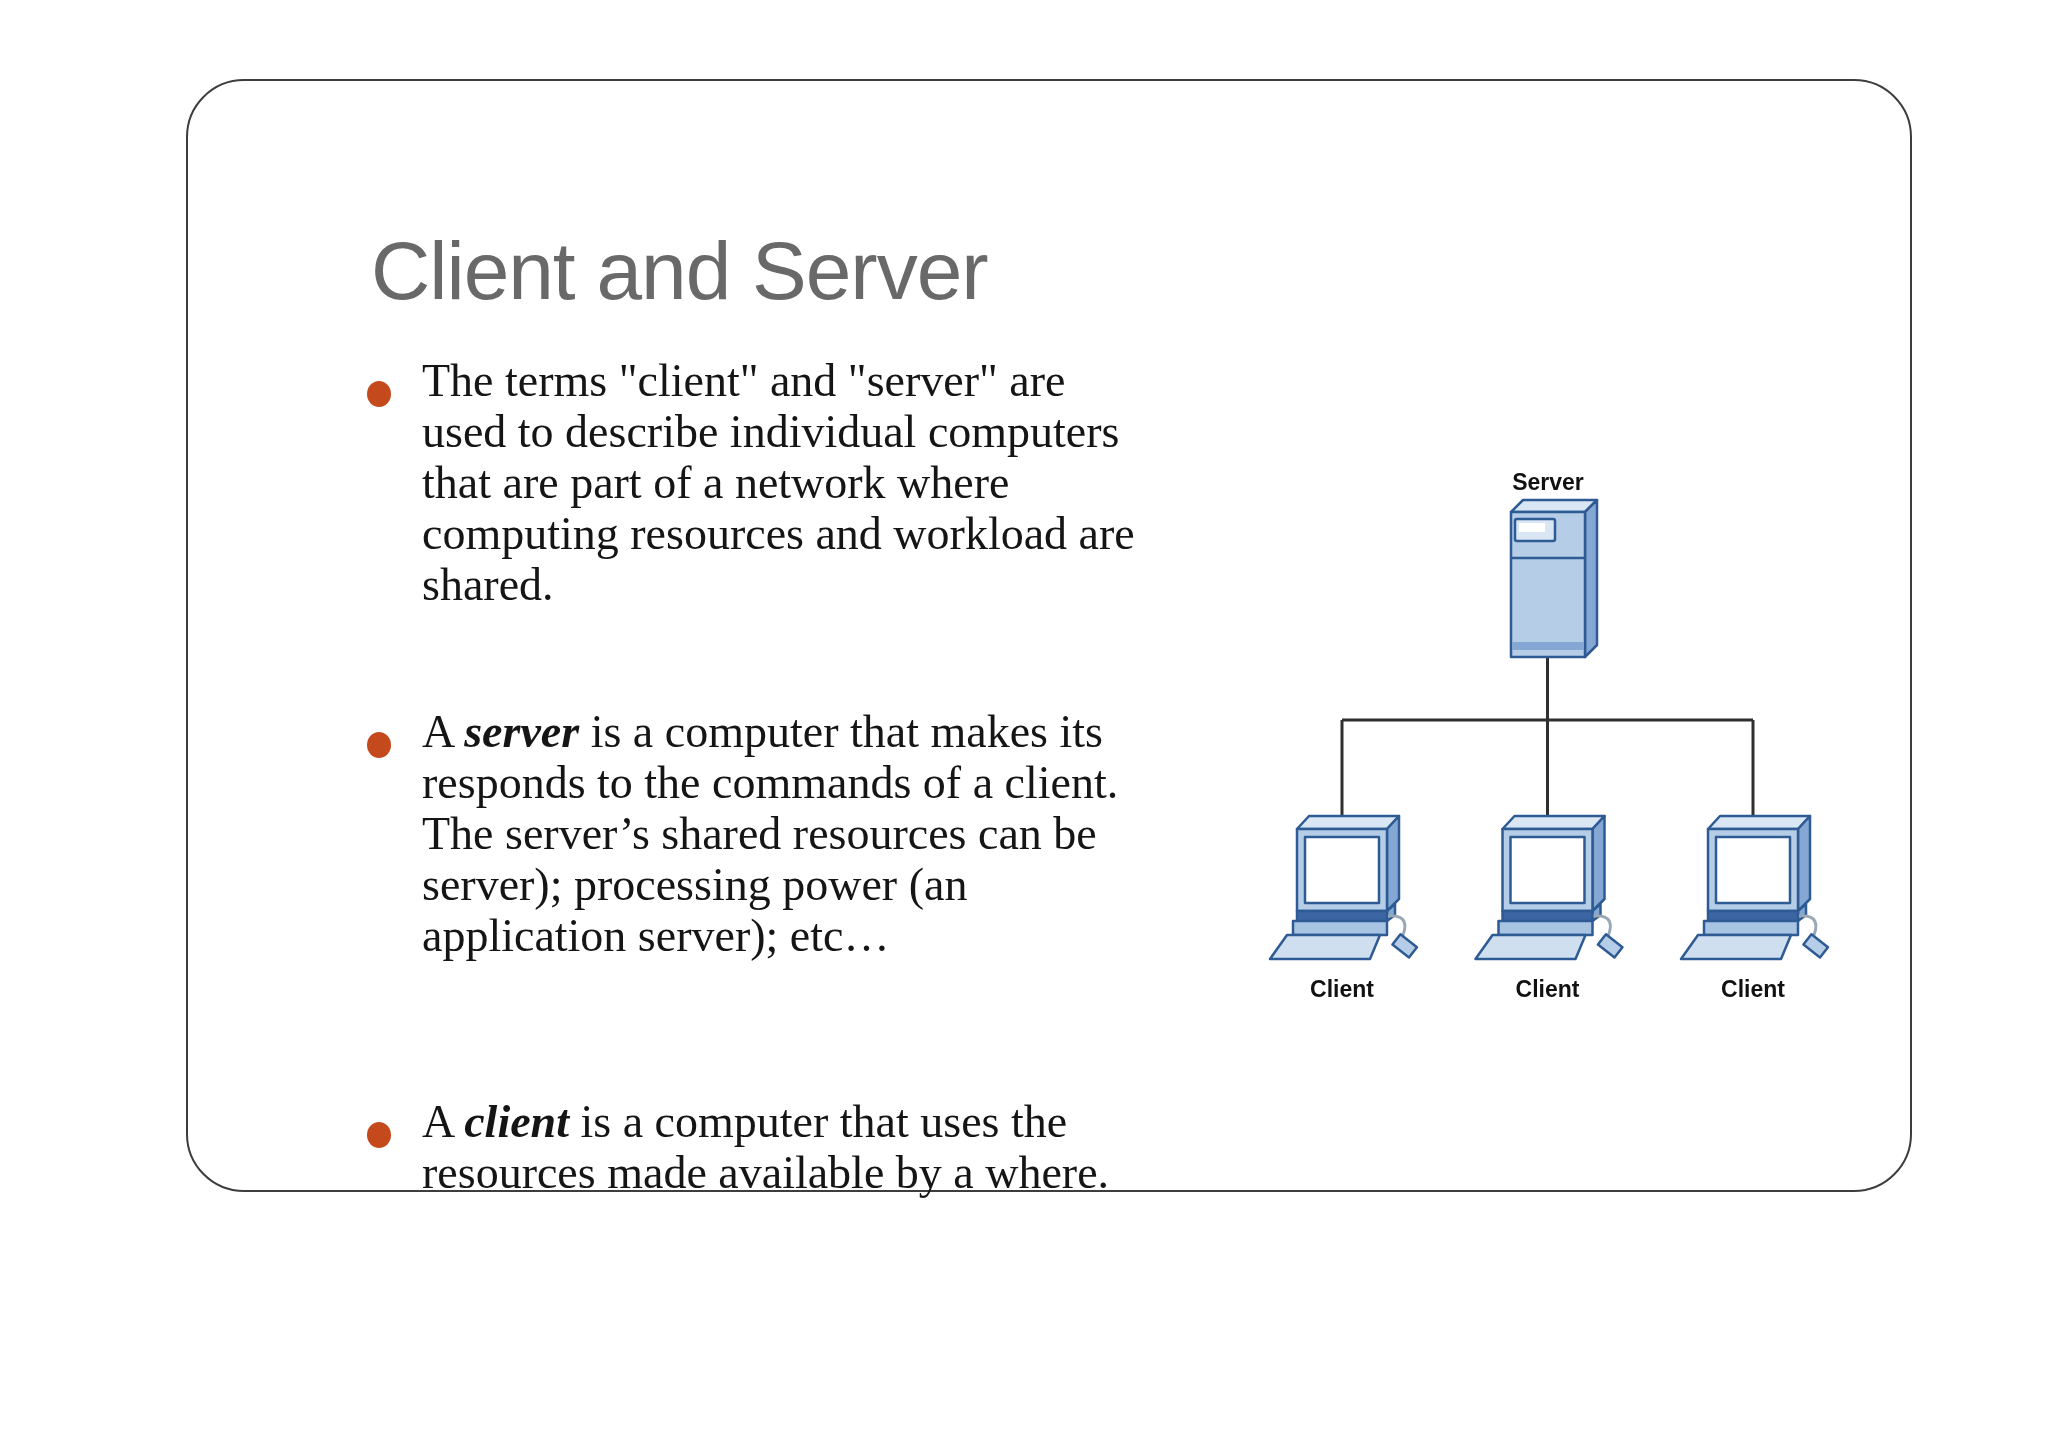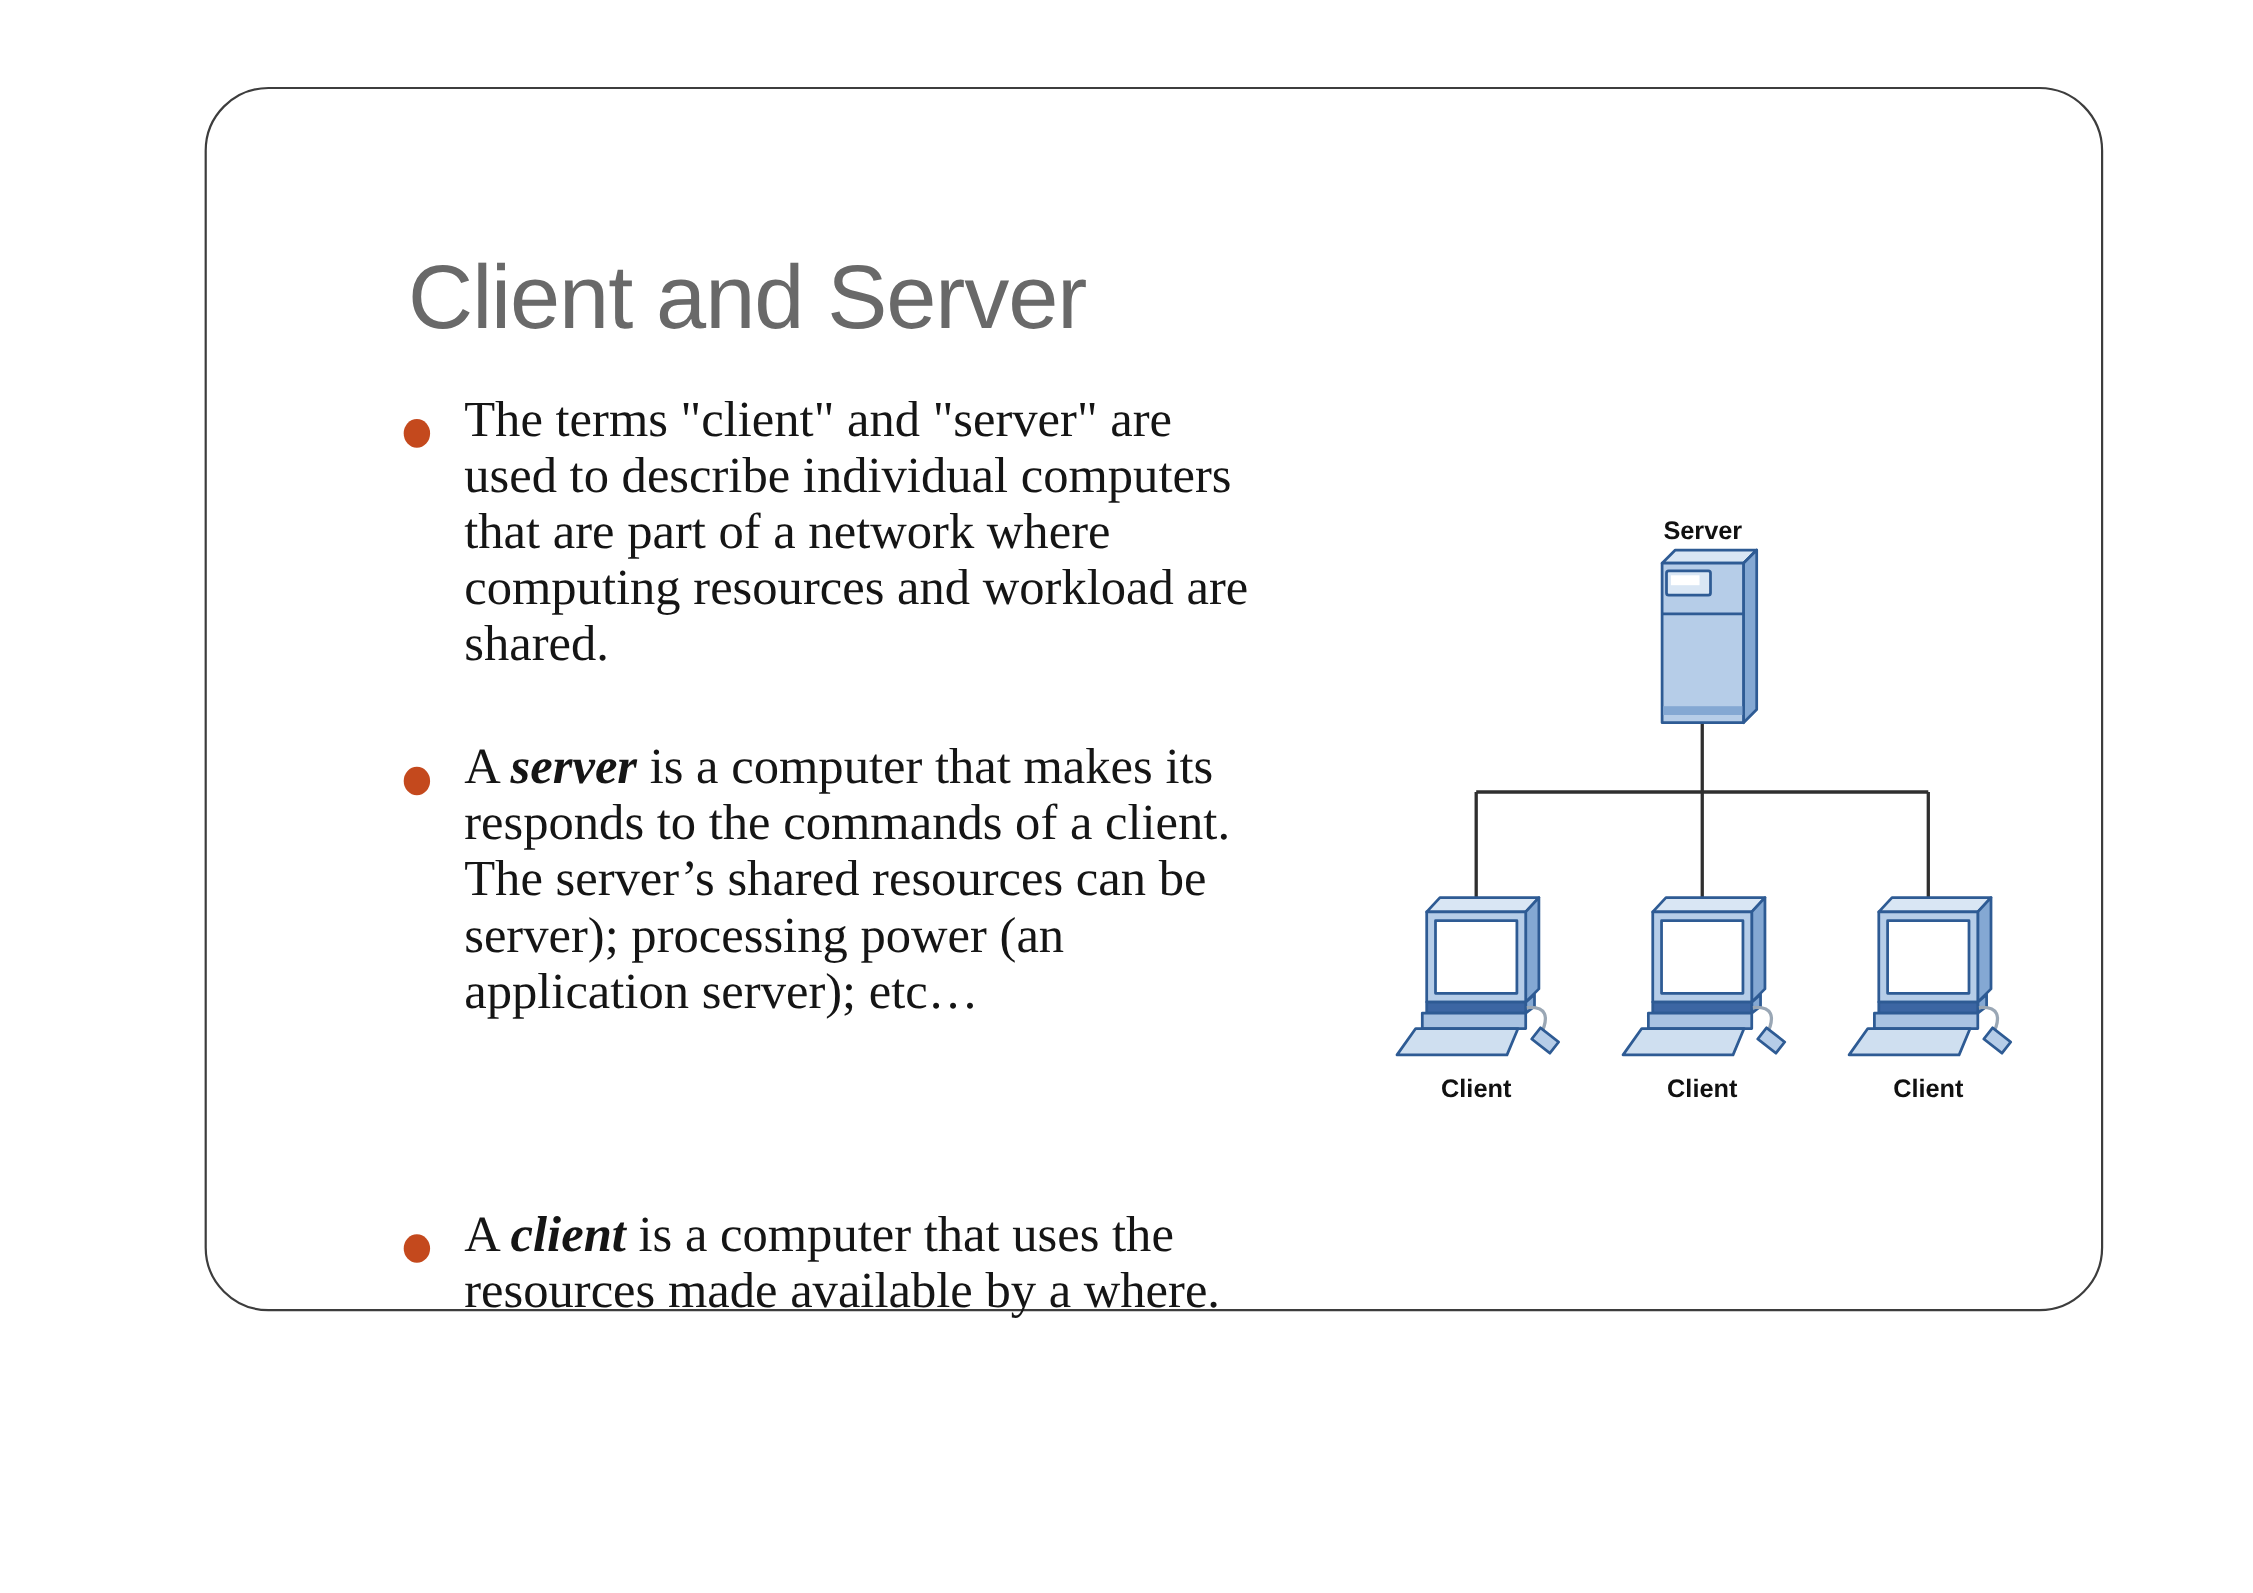--- a/index.html
+++ b/index.html
@@ -39,21 +39,21 @@
     font-family:"Liberation Sans", sans-serif;
     font-size:82px;line-height:1.05;font-weight:400;
     letter-spacing:-1px;
     color:var(--title-text);
     white-space:nowrap;
   }
   .bullet-item{
     position:absolute;left:179px;padding-left:55px;width:900px;
   }
   .bullet-item:nth-of-type(1){top:274px;}
-  .bullet-item:nth-of-type(2){top:590px;font-family:Liberation Serif, serif;}
+  .bullet-item:nth-of-type(2){top:625px;font-family:Liberation Serif, serif;}
   .bullet-item:nth-of-type(3){top:1015px;}
   .bullet-dot{
     position:absolute;left:0;top:26px;width:24px;height:26px;border-radius:50%;
     background:var(--bullet-marker);
   }
   .bullet-text{
     font-size:46px;line-height:51px;color:var(--body-text);
   }
   .bullet-line{white-space:nowrap;}
   .term{font-weight:bold;font-style:italic;}

